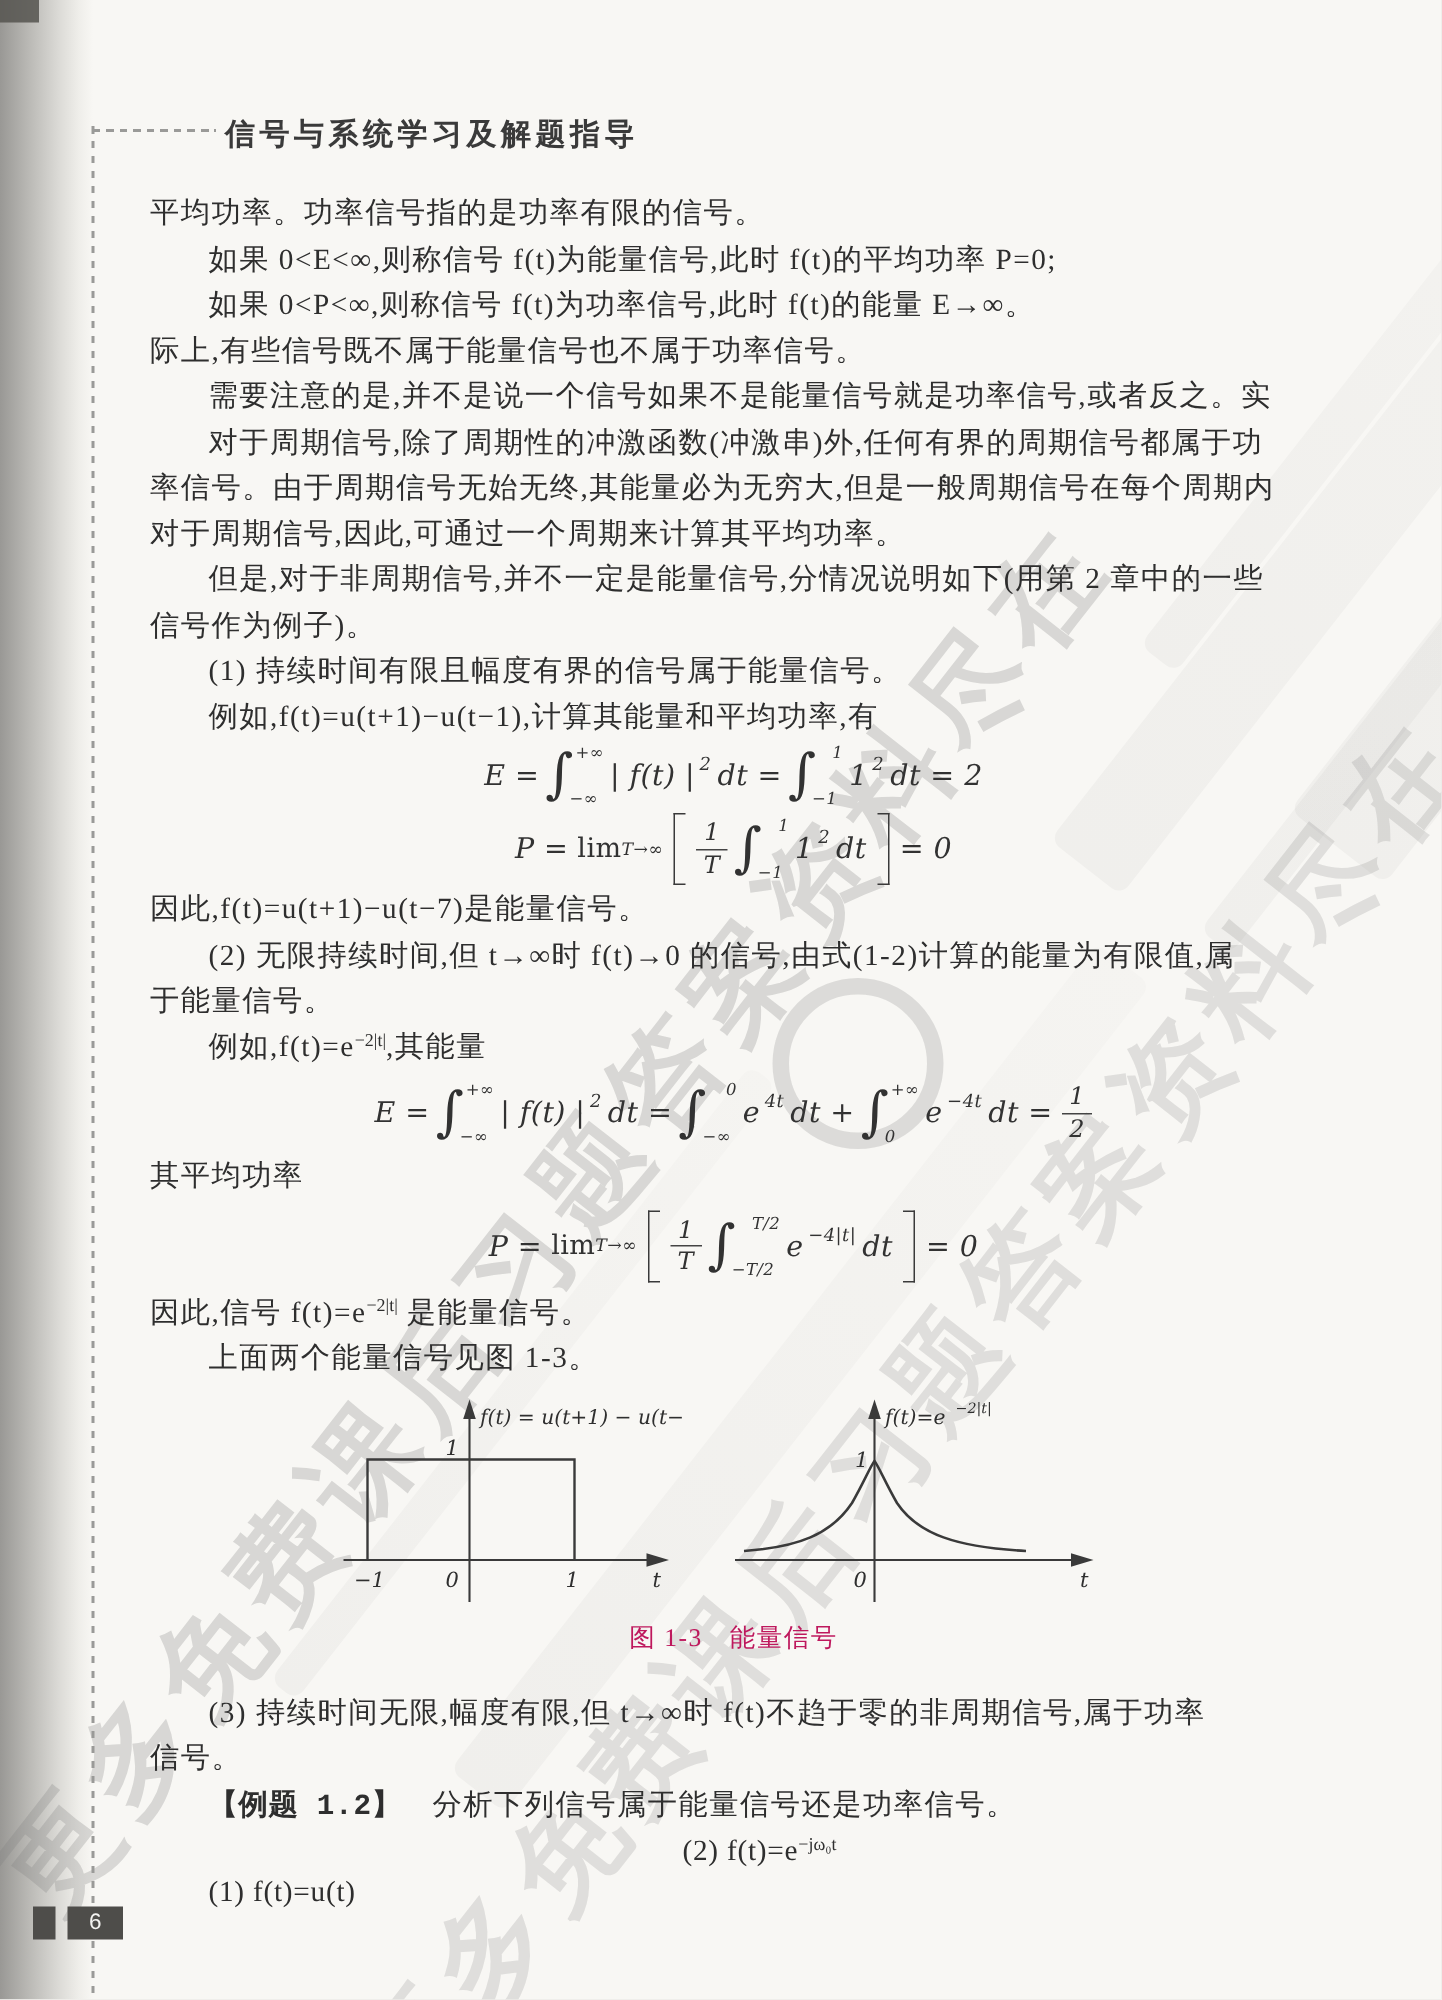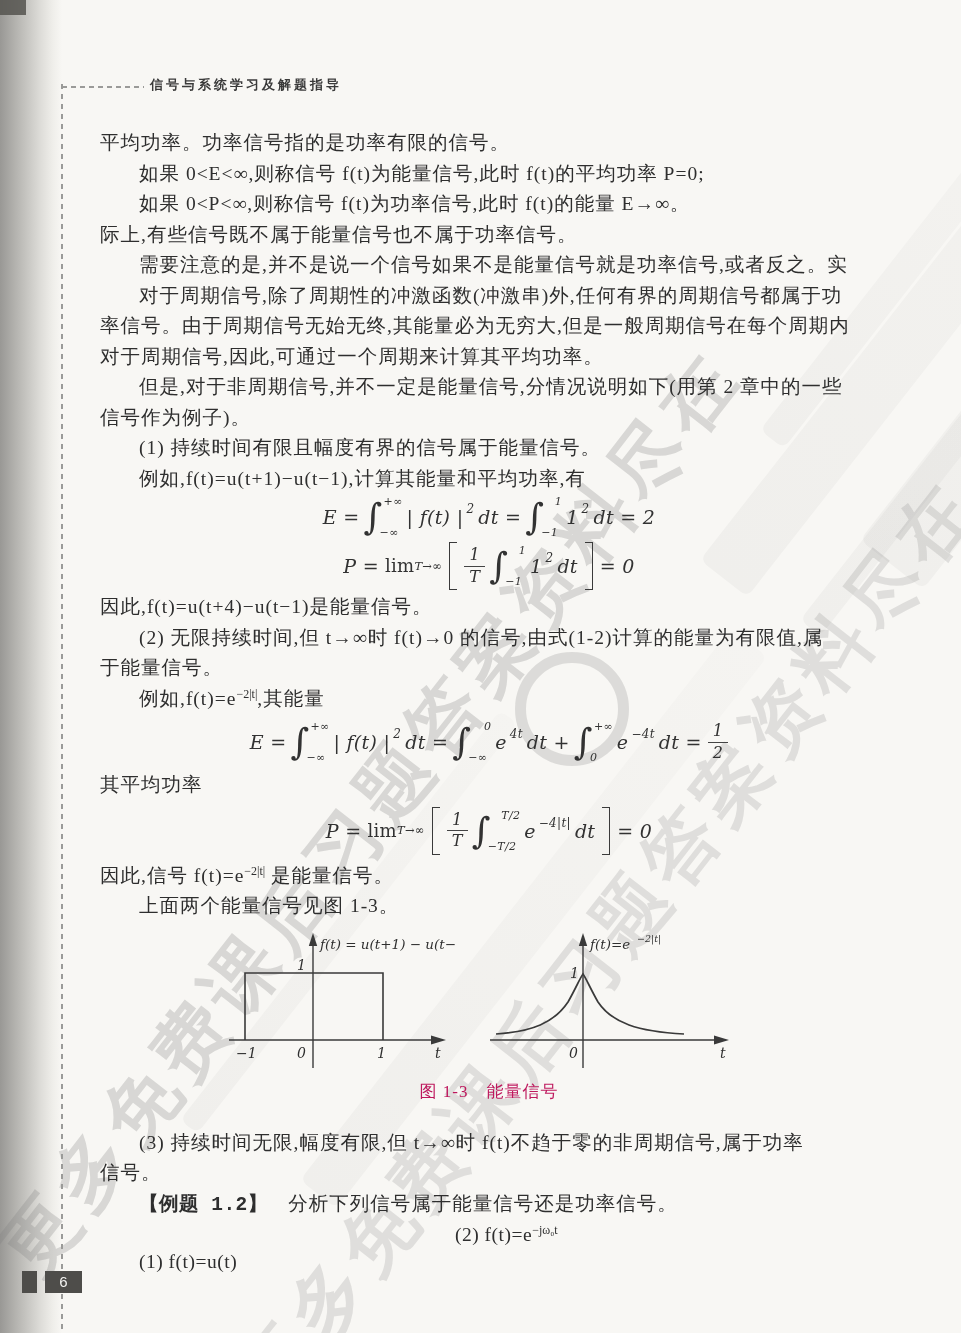--- a/index.html
+++ b/index.html
@@ -25,21 +25,21 @@
   .wm1{left:18px;top:1215px;}
   .wm2{left:255px;top:1345px;color:rgba(125,125,125,.20);}
   .wm-seal{position:absolute;left:515px;top:652px;width:92px;height:92px;border-radius:50%;
       border:11px solid rgba(125,125,125,.22);}
   
   .vdash{position:absolute;left:61px;top:84px;bottom:0;width:2px;
      background:repeating-linear-gradient(to bottom,#9a9a98 0 5px,transparent 5px 10px);}
   .hdash{position:absolute;left:62px;top:86px;width:82px;height:2px;
      background:repeating-linear-gradient(to right,#9a9a98 0 5px,transparent 5px 9px);}
   .header-title{position:absolute;left:150px;top:76px;font-family:"Liberation Sans",sans-serif;
-     font-weight:700;font-size:13px;letter-spacing:3px;color:#3a3a3a;}
+     font-weight:700;font-size:20px;letter-spacing:3px;color:#3a3a3a;}
   
   .content{position:absolute;left:100px;top:128px;width:778px;font-size:19.5px;color:#2e2e2e;}
   .ln{height:30.5px;line-height:30.5px;white-space:nowrap;letter-spacing:1px;}
   .indent{padding-left:39px;}
   .bsup{font-size:12px;position:relative;top:-7px;letter-spacing:0;}
   
   .formula{display:flex;align-items:center;justify-content:center;
      font-family:"DejaVu Serif",serif;font-style:italic;font-size:19px;color:#323232;letter-spacing:.3px;}
   .f1{height:46px;}.f2{height:52px;}.f3{height:56px;}.f4{height:60px;}
   .run{margin:0 3px;white-space:pre;}
@@ -156,21 +156,21 @@
             <span class="isub">−1</span>
           </span>
         </span>
       <span class="run">1</span>
         <span class="msup">2</span>
       <span class="run">dt</span>
       <span class="rbr"></span>
       <span class="run">= 0</span>
     </div>
 
-    <div class="ln">因此,f(t)=u(t+4)−u(t−1)是能量信号。</div>
+    <div class="ln">因此,f(t)=u(t+1)−u(t−7)是能量信号。</div>
     <div class="ln indent">(2) 无限持续时间,但 t→∞时 f(t)→0 的信号,由式(1-2)计算的能量为有限值,属</div>
     <div class="ln">于能量信号。</div>
     <div class="ln indent"><span>例如,f(t)=e</span><span class="bsup">−2|t|</span><span>,其能量</span></div>
 
     <div class="formula f3">
       <span class="run">E =</span>
       <span class="int">
           <span class="isym">∫</span>
           <span class="ibnd">
             <span class="isup">+∞</span>

